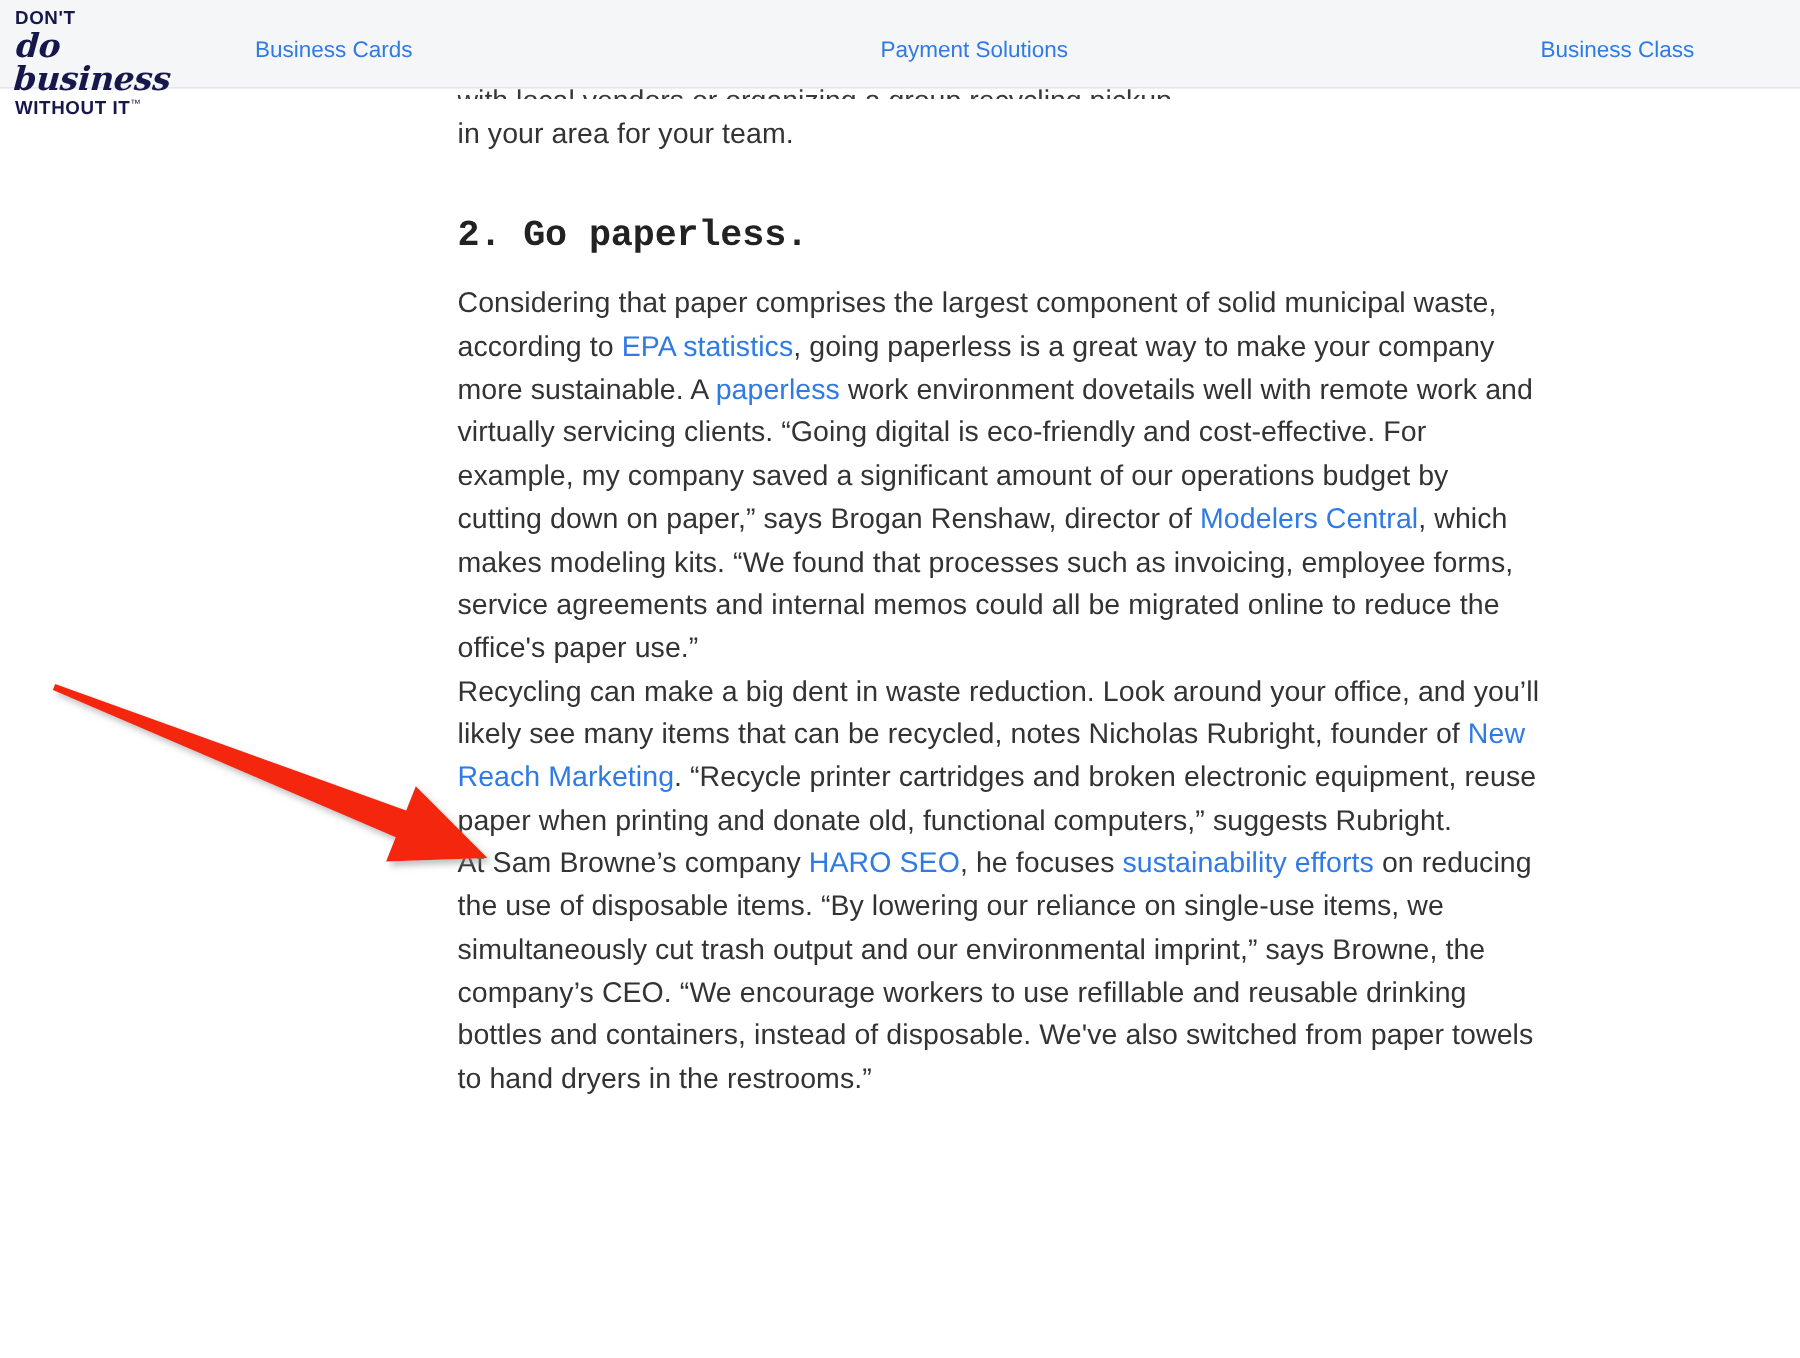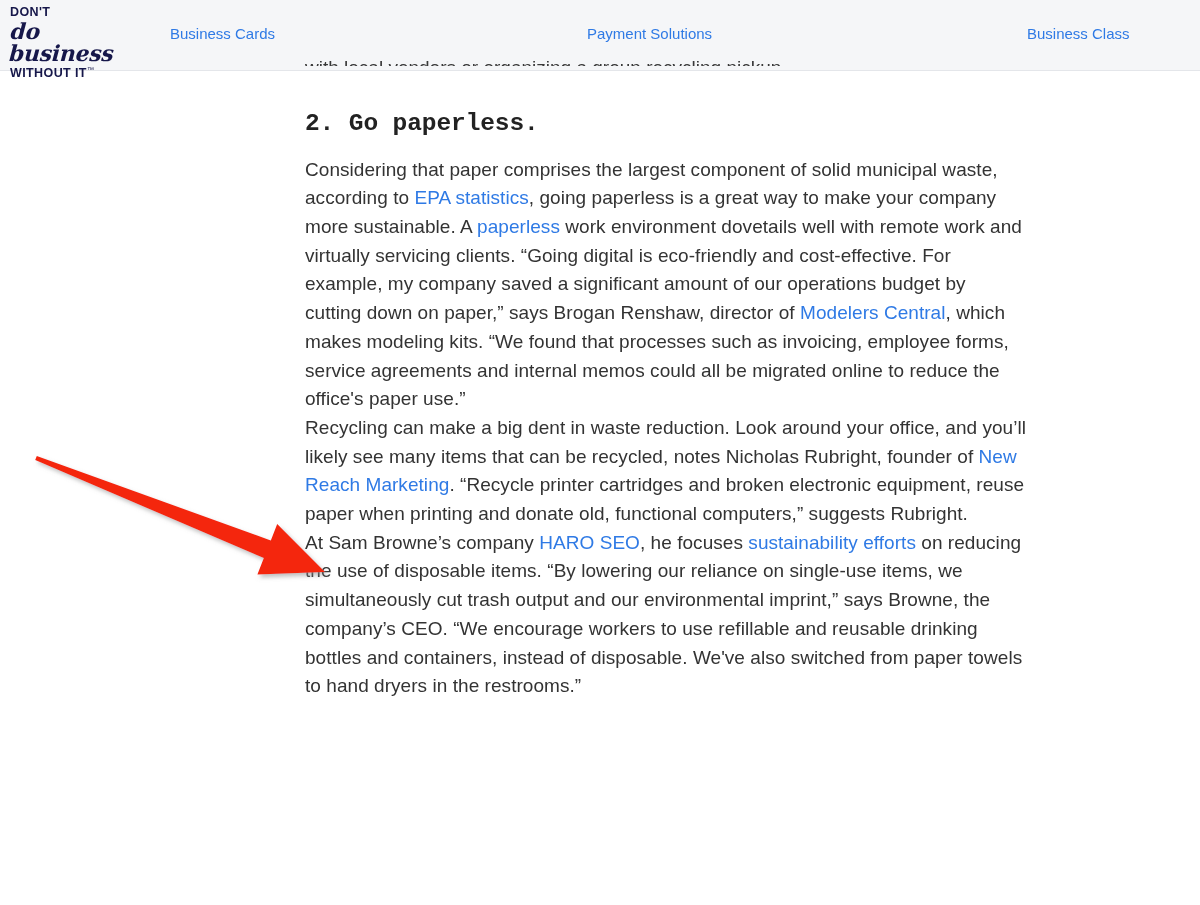--- a/index.html
+++ b/index.html
@@ -11,21 +11,21 @@
     height: 905px;
     background: #ffffff;
     font-family: "Liberation Sans", sans-serif;
     overflow: hidden;
     position: relative;
   }
 
   
   .site-header {
     position: relative;
-    height: 71px;
+    height: 59px;
     background: #f5f6f8;
     border-bottom: 1px solid #e4e6ea;
     box-sizing: border-box;
   }
   .logo {
     position: absolute;
     left: 10px;
     top: 6px;
     width: 120px;
     color: #16174a;
@@ -142,20 +142,21 @@
   <a class="nav-link n1" href="#">Business Cards</a>
   <a class="nav-link n2" href="#">Payment Solutions</a>
   <a class="nav-link n3" href="#">Business Class</a>
 
 </div>
 
 <div class="article">
 
   <div class="clipped-line">with local vendors or organizing a group recycling pickup</div>
 
+  <p class="lead-continue">in your area for your team.</p>
 
   <h2 class="h-first">2. Go paperless.</h2>
   <p><span>Considering that paper comprises the largest component of solid municipal waste, according to </span><a href="#">EPA statistics</a><span>, going paperless is a great way to make your company more sustainable. A </span><a href="#">paperless</a><span> work environment dovetails well with remote work and virtually servicing clients. “Going digital is eco-friendly and cost-effective. For example, my company saved a significant amount of our operations budget by cutting down on paper,” says Brogan Renshaw, director of </span><a href="#">Modelers Central</a><span>, which makes modeling kits. “We found that processes such as invoicing, employee forms, service agreements and internal memos could all be migrated online to reduce the office's paper use.”</span></p>
 
   <p><span>Recycling can make a big dent in waste reduction. Look around your office, and you’ll likely see many items that can be recycled, notes Nicholas Rubright, founder of </span><a href="#">New Reach Marketing</a><span>. “Recycle printer cartridges and broken electronic equipment, reuse paper when printing and donate old, functional computers,” suggests Rubright.</span></p>
 
   <p><span>At Sam Browne’s company </span><a href="#">HARO SEO</a><span>, he focuses </span><a href="#">sustainability efforts</a><span> on reducing the use of disposable items. “By lowering our reliance on single-use items, we simultaneously cut trash output and our environmental imprint,” says Browne, the company’s CEO. “We encourage workers to use refillable and reusable drinking bottles and containers, instead of disposable. We've also switched from paper towels to hand dryers in the restrooms.”</span></p>
 
 </div>
 

